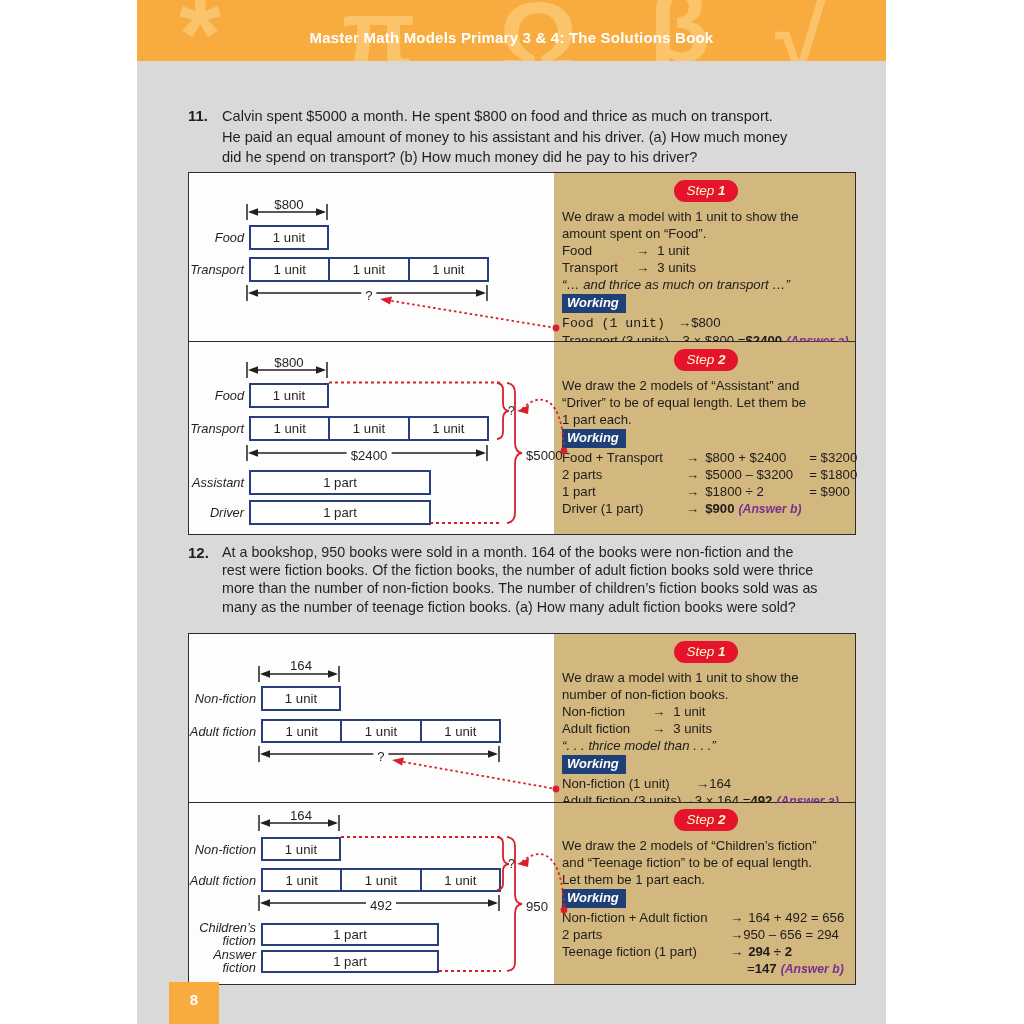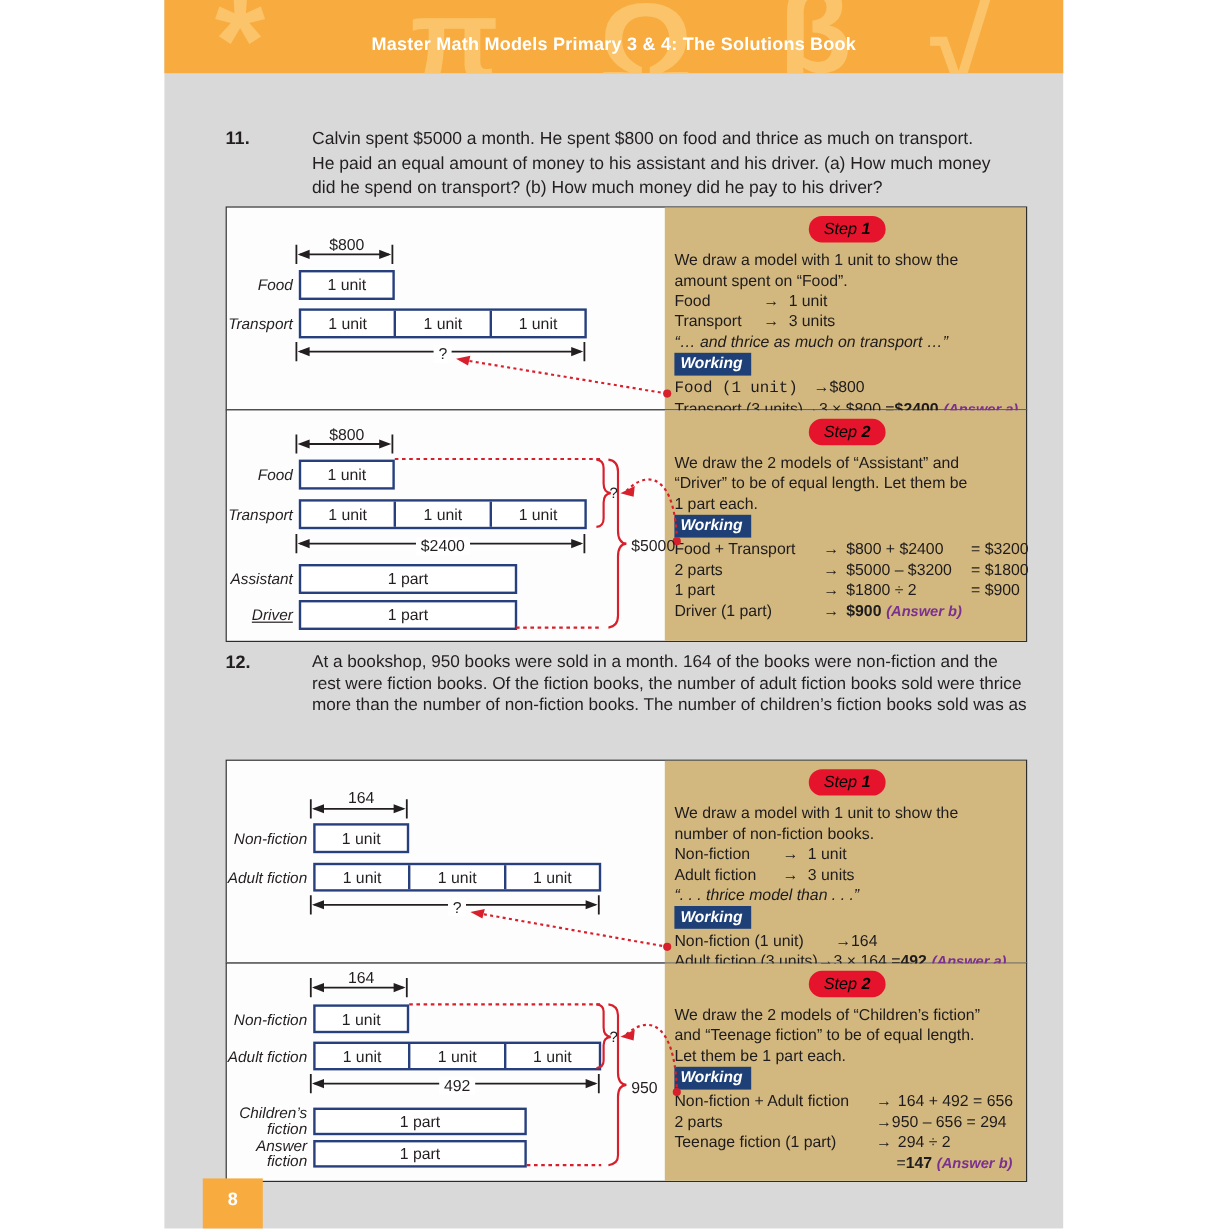--- a/index.html
+++ b/index.html
@@ -8,41 +8,41 @@
   .page{position:absolute;left:137px;top:0;width:749px;height:1024px;background:#d9d9d9;}
 
   
   .banner{position:absolute;left:0;top:0;width:749px;height:61px;background:#f8ac40;overflow:hidden;}
   .banner .sym{position:absolute;color:#fbc46a;font-weight:bold;line-height:1;}
   .banner-title{position:absolute;left:0;top:0;width:100%;padding-top:29px;text-align:center;
     color:#fff;font-weight:bold;font-size:15px;letter-spacing:.2px;}
 
   
   .pnum{position:absolute;font-weight:bold;font-size:15px;}
-  .ptext{position:absolute;font-size:14.6px;line-height:20.5px;margin-left:38px;}
+  .ptext{position:absolute;font-size:14.6px;line-height:20.5px;}
   .ptext.tight{font-size:14.3px;line-height:18.2px;}
 
   
   .box{position:absolute;background:#fdfdfd;border:1.8px solid #2d2d2d;box-sizing:border-box;}
   .tan{position:absolute;left:365px;top:0;right:0;bottom:0;background:#d2b87e;
        padding:5px 5px 0 8px;font-size:13.2px;line-height:17px;color:#1f1b1c;z-index:1;}
   .overlay{position:absolute;left:-2px;top:-2px;pointer-events:none;z-index:2;}
 
   
   .bar{position:absolute;display:flex;border:2.6px solid #27407d;background:#fff;box-sizing:border-box;z-index:1;}
   .bar .cell{flex:1;display:flex;align-items:center;justify-content:center;font-size:13.2px;}
   .bar .cell + .cell{border-left:2.6px solid #27407d;}
   .dlabel{position:absolute;font-style:italic;font-size:12.8px;text-align:right;line-height:13px;z-index:1;}
   .dspan{position:absolute;transform:translate(-50%,-50%);font-size:13.2px;background:#fff;padding:0 4px;z-index:3;}
   .dside{position:absolute;transform:translateY(-50%);font-size:13.2px;z-index:3;}
   .dq{position:absolute;transform:translateY(-50%);font-size:12.5px;z-index:3;}
 
   
   .badge{display:block;width:64px;margin:2px auto 6px auto;background:#e5132c;border-radius:12px;
-     color:#000000;text-align:center;font-style:italic;font-size:13.5px;padding:2px 0 3px 0;}
+     color:#fef9c3;text-align:center;font-style:italic;font-size:13.5px;padding:2px 0 3px 0;}
   .badge b{font-style:italic;}
   .wbadge{display:inline-block;background:#1f4076;color:#fff;font-style:italic;font-weight:bold;
      font-size:13px;padding:0 7px 2px 5px;margin:1px 0 1px 0;}
   .trow{display:flex;align-items:baseline;}
   .ta{flex:none;font-weight:600;padding:0 0 0 0;}
   .quote{font-style:italic;}
   .bold{font-weight:bold;}
   .ans{color:#7b2f90;font-style:italic;font-weight:bold;font-size:12.2px;padding-left:4px;white-space:nowrap;}
   .nw{white-space:nowrap;}
 
@@ -149,21 +149,21 @@
       <div class="cell">1 unit</div>
       <div class="cell">1 unit</div>
     </div>
     <span class="dspan" style="left:180px;top:113px;">$2400</span>
     <span class="dside" style="left:337px;top:113px;">$5000</span>
     <span class="dq" style="left:319px;top:69px;">?</span>
     <div class="dlabel" style="left:0;top:134px;width:55px;">Assistant</div>
     <div class="bar" style="left:60px;top:128px;width:182px;height:25px;">
       <div class="cell">1 part</div>
     </div>
-    <div class="dlabel" style="left:0;top:164px;width:55px;text-decoration:underline;">Driver</div>
+    <div class="dlabel" style="left:0;top:164px;width:55px;">Driver</div>
     <div class="bar" style="left:60px;top:158px;width:182px;height:25px;">
       <div class="cell">1 part</div>
     </div>
     <svg class="overlay" width="668" height="194" viewBox="0 0 668 194">
       <g stroke="#231f20" stroke-width="1.5">
         <line x1="60" y1="22" x2="60" y2="38"></line>
             <line x1="140" y1="22" x2="140" y2="38"></line>
         <line x1="63" y1="30" x2="137" y2="30"></line>
         <line x1="60" y1="105" x2="60" y2="121"></line>
             <line x1="300" y1="105" x2="300" y2="121"></line>
@@ -216,20 +216,21 @@
         <span class="ans">(Answer b)</span>
       </div>
     </div>
   </div>
 
   <div class="pnum" style="left:51px;top:544px;">12.</div>
   <div class="ptext tight" style="left:85px;top:543px;width:650px;">
     <div>At a bookshop, 950 books were sold in a month. 164 of the books were non-fiction and the</div>
     <div>rest were fiction books. Of the fiction books, the number of adult fiction books sold were thrice</div>
     <div>more than the number of non-fiction books. The number of children’s fiction books sold was as</div>
+    <div>many as the number of teenage fiction books. (a) How many adult fiction books were sold?</div>
   </div>
 
   <div class="box" style="left:51px;top:633px;width:668px;height:170px;">
     <span class="dspan" style="left:112px;top:31px;background:transparent;">164</span>
     <div class="dlabel" style="left:0;top:58px;width:67px;">Non-fiction</div>
     <div class="bar" style="left:72px;top:52px;width:80px;height:25px;">
       <div class="cell">1 unit</div>
     </div>
     <div class="dlabel" style="left:0;top:91px;width:67px;">Adult fiction</div>
     <div class="bar" style="left:72px;top:85px;width:240px;height:24px;">
@@ -354,21 +355,21 @@
         <span style="margin-left:5px;">164 + 492 = 656</span>
       </div>
       <div class="trow nw">
         <span style="min-width:168px;">2 parts</span>
         <span class="ta">→</span>
         <span style="margin-left:0;">950 – 656 = 294</span>
       </div>
       <div class="trow nw">
         <span style="min-width:168px;">Teenage fiction (1 part)</span>
         <span class="ta">→</span>
-        <span style="margin-left:5px;">294 ÷ 2</span>
+        <span style="margin-left:5px;font-weight:bold;">294 ÷ 2</span>
       </div>
       <div class="trow nw">
         <span style="min-width:185px;"></span>
         <span>= </span>
         <span class="bold">147</span>
         <span class="ans">(Answer b)</span>
       </div>
     </div>
   </div>
 

